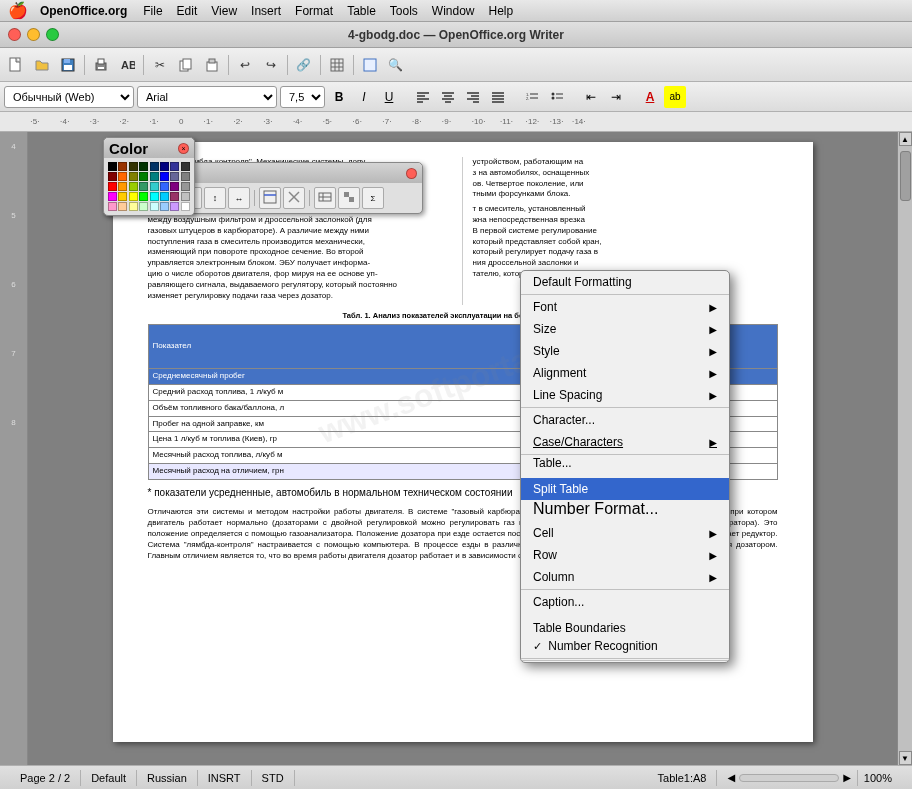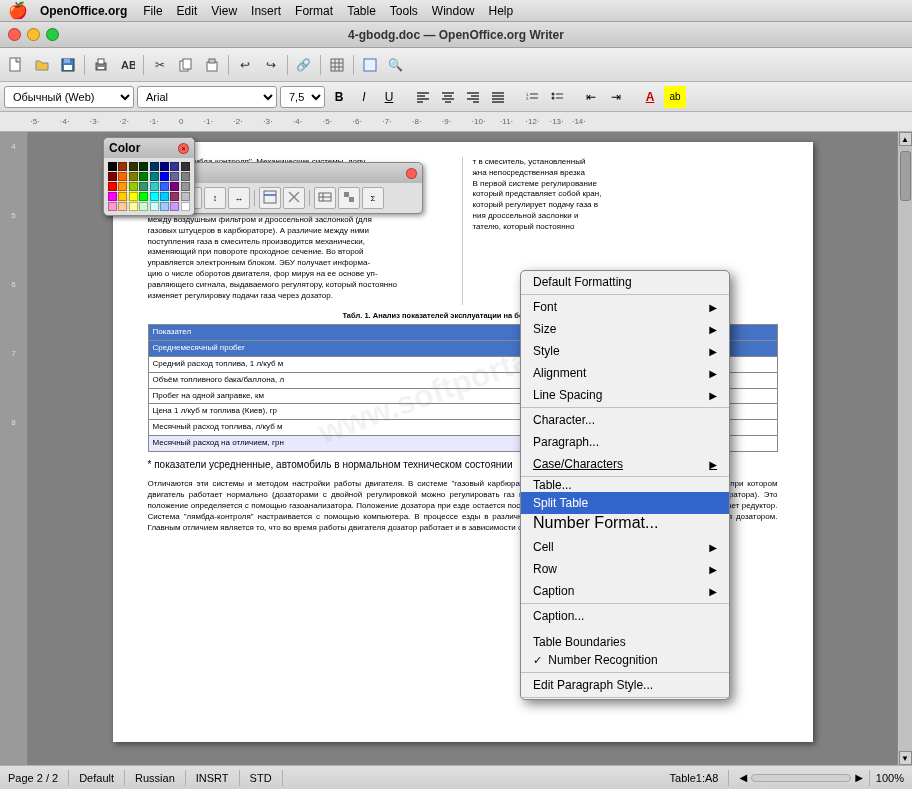--- a/index.html
+++ b/index.html
@@ -250,30 +250,31 @@
     <div style="background:white; width:700px; margin:0 auto; min-height:600px; padding:15px 35px; box-shadow:2px 2px 6px rgba(0,0,0,0.5); position:relative; font-size:8.5px; line-height:1.35;">
 
       <div style="display:flex;">
 
         <div style="width:50%; padding-right:10px; border-right:1px solid #ccc;">
           <p style="font-size:8px; line-height:1.35; margin-bottom:4px;">системой лямбда-контроля". Механические системы, допу-<br>скают повышенное содержание кислоро-<br>да и каталитические преобразователи. У<br>ленного последова-<br>тельными форсунками.</p>
           <p style="font-size:8px; line-height:1.35; margin-bottom:4px;">между воздушным фильтром и дроссельной заслонкой (для<br>газовых штуцеров в карбюраторе). А различие между ними<br>поступления газа в смеситель производится механически,<br>изменяющий при повороте проходное сечение. Во второй<br>управляется электронным блоком. ЭБУ получает информа-<br>цию о числе оборотов двигателя, фор мируя на ее основе уп-<br>равляющего сигнала, выдаваемого регулятору, который постоянно<br>изменяет регулировку подачи газа через дозатор.</p>
         </div>
 
         <div style="width:50%; padding-left:10px;">
+          <p style="font-size:8px; line-height:1.35; margin-bottom:4px;">устройством, работающим на<br>з на автомобилях, оснащенных<br>ов. Четвертое поколение, или<br>тными форсунками блока.</p>
           <p style="font-size:8px; line-height:1.35;">т в смеситель, установленный<br>жна непосредственная врезка<br>В первой системе регулирование<br>который представляет собой кран,<br>который регулирует подачу газа в<br>ния дроссельной заслонки и<br>тателю, который постоянно</p>
         </div>
       </div>
 
       <p style="font-size:7.5px; text-align:center; font-weight:bold; margin:6px 0 3px;">Табл. 1. Анализ показателей эксплуатации на бензине и метане*</p>
 
       <table style="border-collapse:collapse; width:100%; font-size:8px; margin-bottom:6px;">
         <tbody>
             <tr>
-          <td style="border:1px solid #888; padding:2px 4px; background:#4472C4; color:white; width:75%;">Показател</td>
+          <td style="border:1px solid #888; padding:16px 4px; background:#4472C4; color:white; width:75%;">Показател</td>
           <td style="border:1px solid #888; padding:2px 4px; background:#4472C4; color:white; width:25%;">Метан</td>
         </tr>
         <tr style="background:#4472C4; color:white;">
           <td style="border:1px solid #888; padding:2px 4px; color:white;">Среднемесячный пробег</td>
           <td style="border:1px solid #888; padding:2px 4px; color:white;">5000</td>
         </tr>
         <tr>
           <td style="border:1px solid #888; padding:2px 4px;">Средний расход топлива, 1 л/куб м</td>
           <td style="border:1px solid #888; padding:2px 4px;">18</td>
         </tr>
@@ -302,21 +303,21 @@
 
       <p style="font-size:10px; margin-bottom:8px;">* показатели усредненные, автомобиль в нормальном техническом состоянии</p>
 
       <p style="font-size:8px; line-height:1.35; text-align:justify;">Отличаются эти системы и методом настройки работы двигателя. В системе "газовый карбюратор" выставляется усредненное положение дозатора, при котором двигатель работает нормально (дозаторами с двойной регулировкой можно регулировать газ по-разному для первичной и вторичной камер карбюратора). Это положение определяется с помощью газоанализатора. Положение дозатора при езде остается постоянным, и за окончательную регулировку смеси отвечает редуктор. Система "лямбда-контроля" настраивается с помощью компьютера. В процессе езды в различных режимах изменяются настройки блока управления дозатором. Главным отличием является то, что во время работы двигателя дозатор работает и в зависимости от сигналов ЭБУ меняет регулировку подачи газа.</p>
 
       <div style="position:absolute; top:40%; left:50%; transform:translate(-50%,-50%) rotate(-20deg); opacity:0.1; font-size:32px; font-weight:bold; color:#888; white-space:nowrap; pointer-events:none;">www.softportal.com</div>
     </div>
 
     <div style="position:absolute; top:5px; left:75px; width:92px; background:#e0e0e0; border:1px solid #888; border-radius:5px; box-shadow:2px 2px 5px rgba(0,0,0,0.4); z-index:100;">
       <div style="height:20px; background:linear-gradient(to bottom,#d4d4d4,#b8b8b8); display:flex; align-items:center; padding:0 5px; border-radius:5px 5px 0 0; cursor:move;">
-        <span style="font-size:12px; font-weight:bold;">Color</span>
+        <span style="font-size:15px; font-weight:bold;">Color</span>
         <span style="margin-left:auto; width:11px; height:11px; background:#ff5f57; border-radius:50%; border:1px solid rgba(0,0,0,0.3); display:flex; align-items:center; justify-content:center; font-size:7px; cursor:pointer;">×</span>
       </div>
       <div style="display:grid; grid-template-columns:repeat(8,1fr); gap:1px; padding:4px;">
         <div style="width:9px;height:9px;background:#000000;border:1px solid rgba(0,0,0,0.3);cursor:pointer;"></div>
         <div style="width:9px;height:9px;background:#993300;border:1px solid rgba(0,0,0,0.3);cursor:pointer;"></div>
         <div style="width:9px;height:9px;background:#333300;border:1px solid rgba(0,0,0,0.3);cursor:pointer;"></div>
         <div style="width:9px;height:9px;background:#003300;border:1px solid rgba(0,0,0,0.3);cursor:pointer;"></div>
         <div style="width:9px;height:9px;background:#003366;border:1px solid rgba(0,0,0,0.3);cursor:pointer;"></div>
         <div style="width:9px;height:9px;background:#000080;border:1px solid rgba(0,0,0,0.3);cursor:pointer;"></div>
         <div style="width:9px;height:9px;background:#333399;border:1px solid rgba(0,0,0,0.3);cursor:pointer;"></div>
@@ -435,80 +436,74 @@
         <span style="margin-left:auto;font-size:10px;">▶</span>
       </div>
       <div style="height:22px;display:flex;align-items:center;padding:0 12px;font-size:12px;cursor:pointer;">
         <span>Line Spacing</span>
         <span style="margin-left:auto;font-size:10px;">▶</span>
       </div>
       <div style="height:1px;background:#c0c0c0;margin:1px 0;"></div>
       <div style="height:22px;display:flex;align-items:center;padding:0 12px;font-size:12px;cursor:pointer;">
         <span>Character...</span>
       </div>
-      <div style="height:22px;display:flex;align-items:center;padding:0 12px;font-size:12px;cursor:pointer;">
-        <span>Paragraph...</span>
-      </div>
       <div style="height:22px;display:flex;align-items:center;padding:0 12px;font-size:12px;cursor:pointer;text-decoration:underline;">
         <span>Case/Characters</span>
         <span style="margin-left:auto;font-size:10px;">▶</span>
       </div>
       <div style="height:1px;background:#c0c0c0;margin:1px 0;"></div>
-      <div style="height:14px;display:flex;align-items:flex-start;padding:0 12px;font-size:12px;cursor:pointer;">
+      <div style="height:22px;display:flex;align-items:flex-start;padding:0 12px;font-size:12px;cursor:pointer;">
         <span>Table...</span>
       </div>
       <div style="height:22px;display:flex;align-items:center;padding:0 12px;font-size:12px;cursor:pointer;background:#3366cc;color:white;">
         <span>Split Table</span>
       </div>
       <div style="height:22px;display:flex;align-items:flex-start;padding:0 12px;font-size:16px;cursor:pointer;">
         <span>Number Format...</span>
       </div>
       <div style="height:22px;display:flex;align-items:center;padding:0 12px;font-size:12px;cursor:pointer;">
         <span>Cell</span>
         <span style="margin-left:auto;font-size:10px;">▶</span>
       </div>
       <div style="height:22px;display:flex;align-items:center;padding:0 12px;font-size:12px;cursor:pointer;">
         <span>Row</span>
         <span style="margin-left:auto;font-size:10px;">▶</span>
       </div>
       <div style="height:22px;display:flex;align-items:center;padding:0 12px;font-size:12px;cursor:pointer;">
-        <span>Caption</span>
+        <span>Column</span>
         <span style="margin-left:auto;font-size:10px;">▶</span>
       </div>
       <div style="height:1px;background:#c0c0c0;margin:1px 0;"></div>
       <div style="height:22px;display:flex;align-items:center;padding:0 12px;font-size:12px;cursor:pointer;">
         <span>Caption...</span>
       </div>
       <div style="height:22px;display:flex;align-items:flex-end;padding:0 12px;font-size:12px;cursor:pointer;">
         <span>Table Boundaries</span>
       </div>
       <div style="height:22px;display:flex;align-items:center;padding:0 12px;font-size:12px;cursor:pointer;">
         <span style="margin-right:6px;font-size:11px;">✓</span>
         <span>Number Recognition</span>
       </div>
       <div style="height:1px;background:#c0c0c0;margin:1px 0;"></div>
-      <div style="height:22px;display:flex;align-items:center;padding:0 12px;font-size:12px;cursor:pointer;">
-        <span>Edit Paragraph Style...</span>
-      </div>
       <div style="height:1px;background:#c0c0c0;margin:1px 0;"></div>
     </div>
 
   </div>
 
   <div style="width:15px; background:#c0c0c0; display:flex; flex-direction:column; align-items:center; border-left:1px solid #888;">
     <div style="width:13px;height:14px;background:#d4d4d4;border:1px solid #888;display:flex;align-items:center;justify-content:center;font-size:8px;cursor:pointer;">▲</div>
     <div style="flex:1; display:flex; flex-direction:column; align-items:center; padding-top:5px;">
       <div style="width:11px;height:50px;background:#a0a0a0;border:1px solid #808080;border-radius:3px;"></div>
     </div>
     <div style="width:13px;height:14px;background:#d4d4d4;border:1px solid #888;display:flex;align-items:center;justify-content:center;font-size:8px;cursor:pointer;">▼</div>
   </div>
 
 </div>
 
-<div style="height:24px; background:linear-gradient(to bottom,#e0e0e0,#d0d0d0); display:flex; align-items:center; padding:0 8px; border-top:1px solid #b0b0b0; gap:0; font-size:11px;">
+<div style="height:24px; background:linear-gradient(to bottom,#e0e0e0,#d0d0d0); display:flex; align-items:center; padding:0 20px; border-top:1px solid #b0b0b0; gap:0; font-size:11px;">
   <span>Page 2 / 2</span>
   <span style="width:1px;height:16px;background:#b0b0b0;margin:0 10px;"></span>
   <span>Default</span>
   <span style="width:1px;height:16px;background:#b0b0b0;margin:0 10px;"></span>
   <span>Russian</span>
   <span style="width:1px;height:16px;background:#b0b0b0;margin:0 10px;"></span>
   <span>INSRT</span>
   <span style="width:1px;height:16px;background:#b0b0b0;margin:0 10px;"></span>
   <span>STD</span>
   <span style="width:1px;height:16px;background:#b0b0b0;margin:0 10px;"></span>

